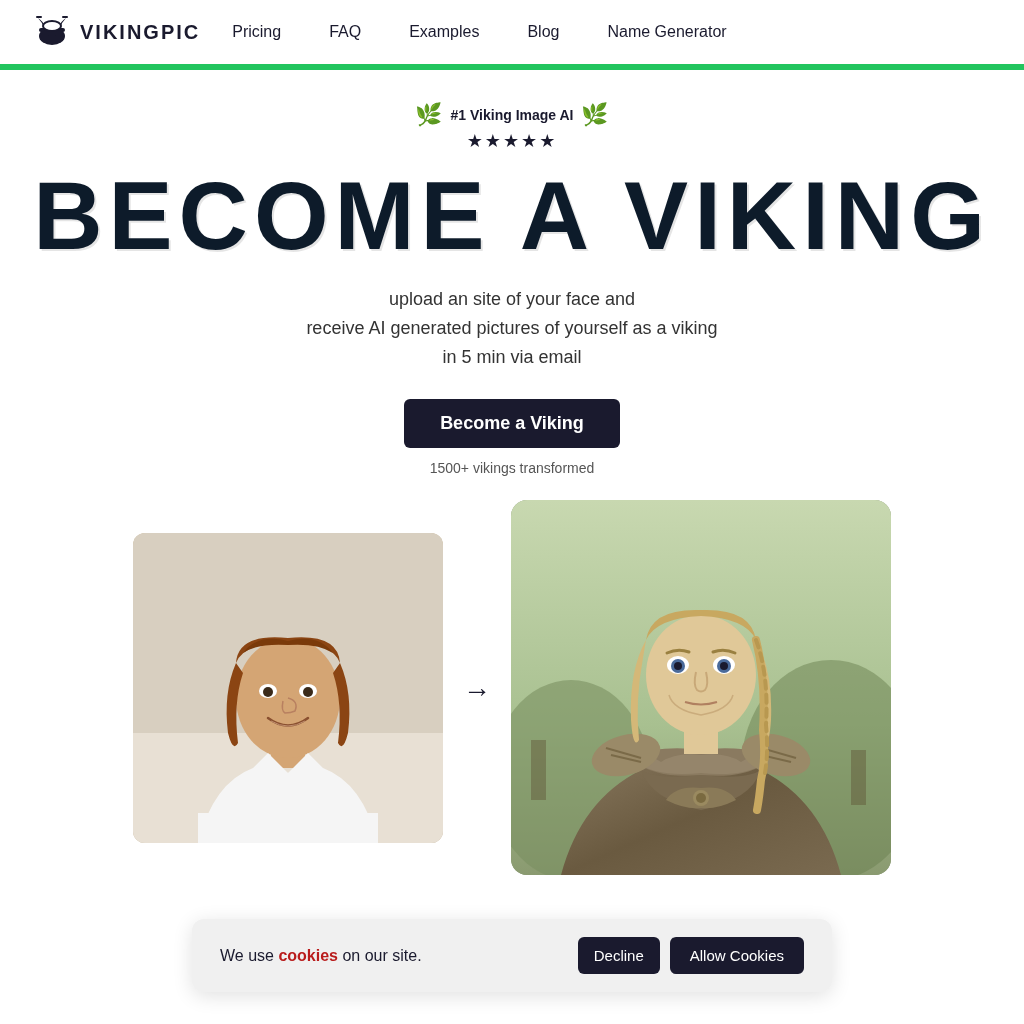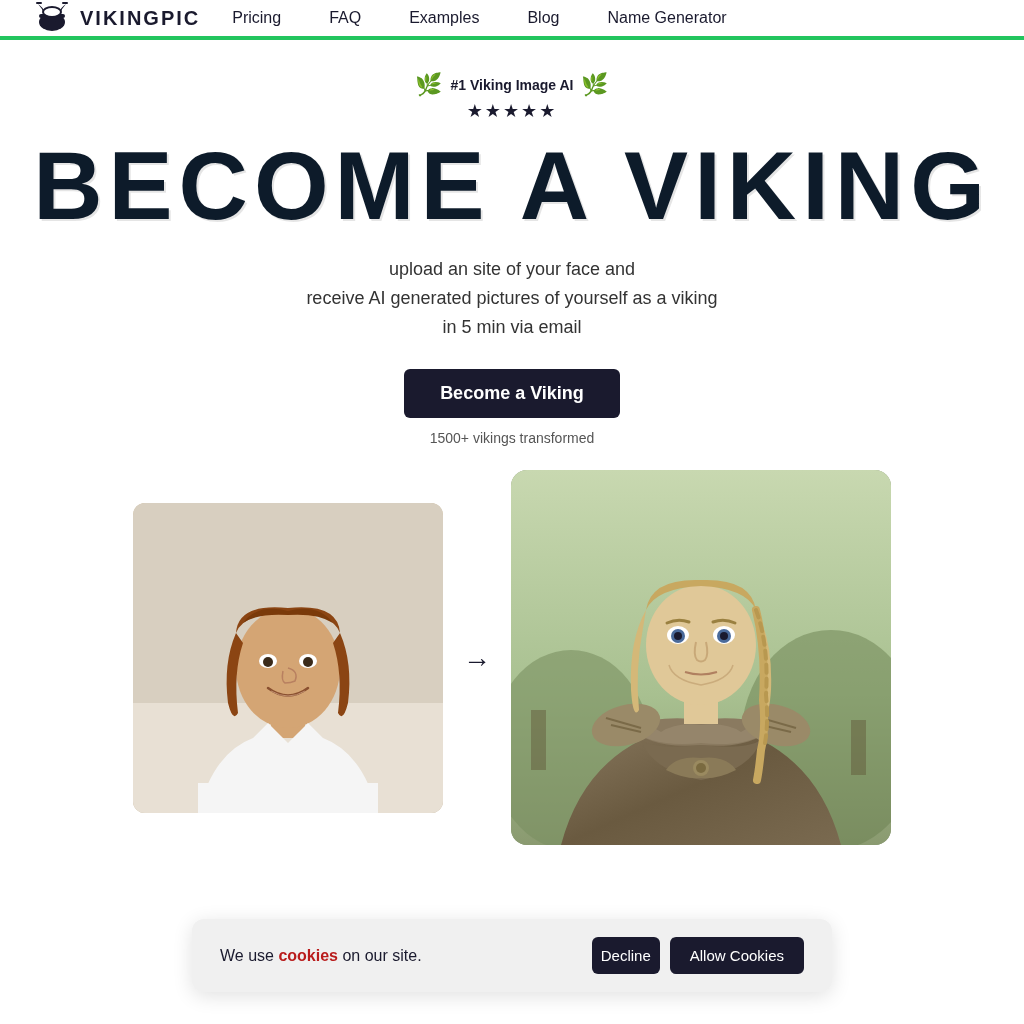--- a/index.html
+++ b/index.html
@@ -11,22 +11,22 @@
       min-height: 1024px;
       overflow-x: hidden;
       position: relative;
     }
 
     
     nav {
       display: flex;
       align-items: center;
       padding: 0 32px;
-      height: 40px;
-      border-bottom: 4px solid #22c55e;
+      height: 70px;
+      border-bottom: 6px solid #22c55e;
     }
     .nav-logo {
       display: flex;
       align-items: center;
       gap: 8px;
       text-decoration: none;
       color: #1a1a2e;
     }
     .nav-logo-icon {
       width: 40px;
@@ -203,21 +203,21 @@
     .cookie-buttons {
       display: flex;
       gap: 10px;
       margin-left: auto;
       flex-shrink: 0;
     }
     .btn-decline {
       background: #1a1a2e;
       color: #fff;
       border: none;
-      padding: 10px 9px;
+      padding: 10px 16px;
       border-radius: 6px;
       font-size: 15px;
       cursor: pointer;
       font-weight: 500;
     }
     .btn-allow {
       background: #1a1a2e;
       color: #fff;
       border: none;
       padding: 10px 20px;

